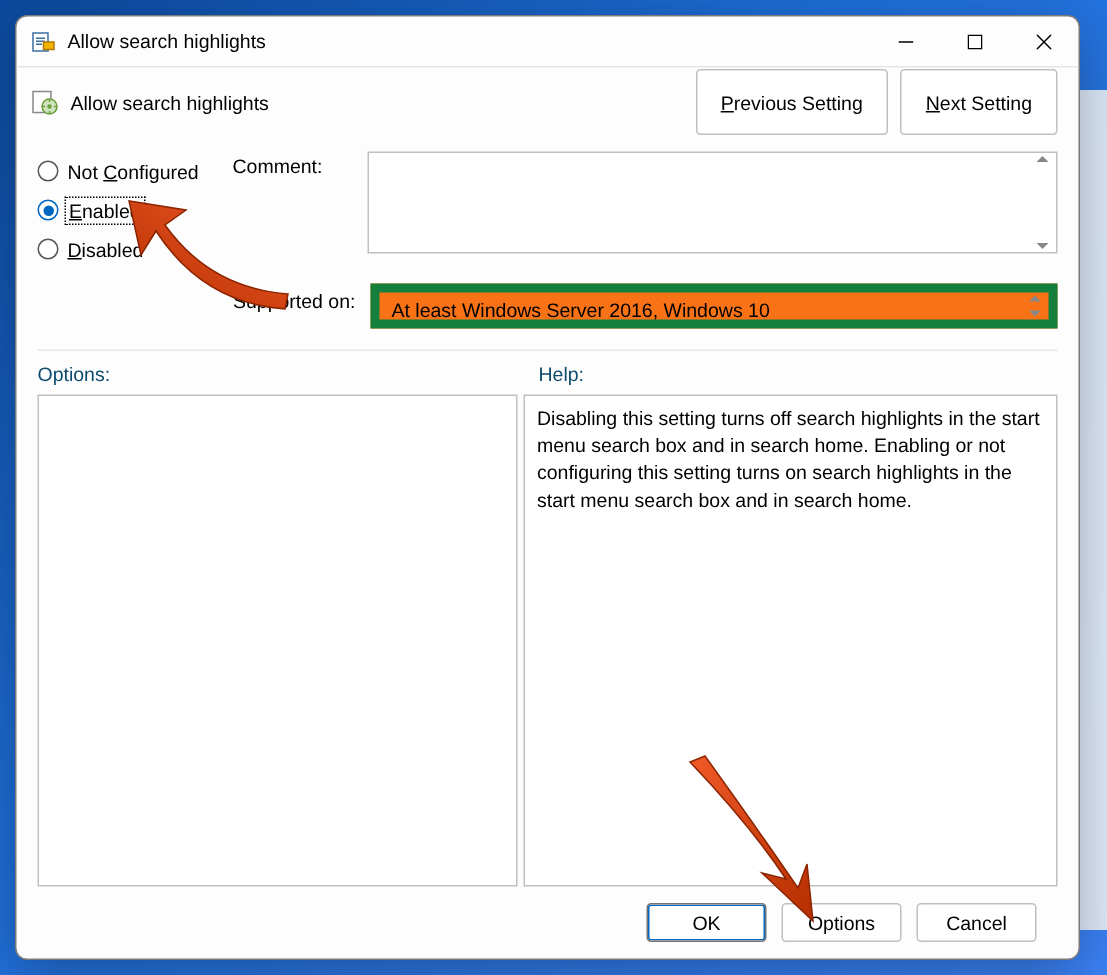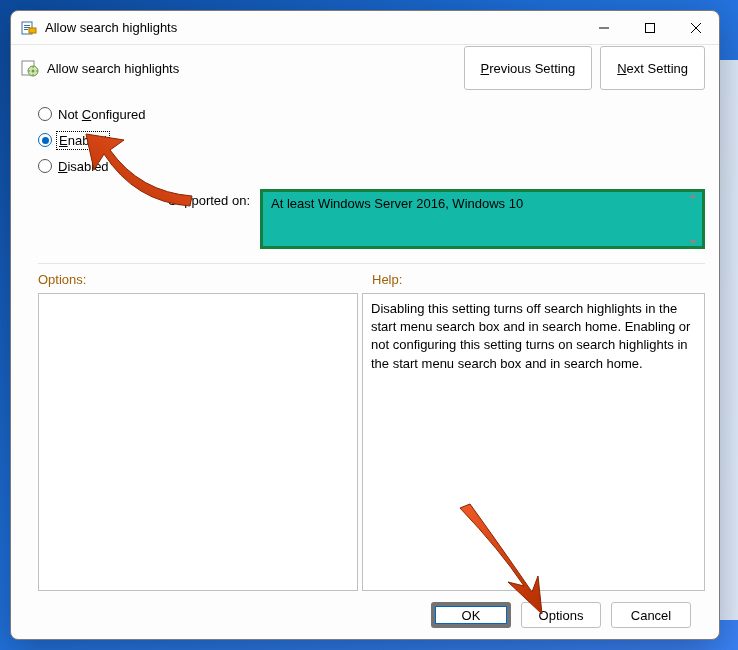--- a/index.html
+++ b/index.html
@@ -15,61 +15,61 @@
     .winbtn svg { stroke: #000; fill: none; stroke-width: 1; }
 
     
     .hdr { height: 46px; display: flex; align-items: center; padding: 0 14px 0 10px; gap: 8px; }
     .hdr .icon2 { width: 18px; height: 18px; }
     .hdr .label { flex: 1; color: #000; font-size: 13px; }
     .navbtn { height: 44px; padding: 0 16px; background: #fff; border: 1px solid #bfbfbf; border-radius: 3px; color: #000; }
     .navbtn u { text-decoration: underline; }
 
     
-    .body { padding: 10px 14px 0 14px; flex: 1; display: flex; flex-direction: column; margin-left: 13px; }
+    .body { padding: 10px 14px 0 14px; flex: 1; display: flex; flex-direction: column; }
 
     .row1 { display: flex; }
     .radios { width: 130px; padding-top: 0; }
     .radio { display: flex; align-items: center; height: 26px; gap: 6px; color: #000; position: relative; }
     .radio .circle { width: 14px; height: 14px; border: 1px solid #555; border-radius: 50%; display: inline-flex; align-items: center; justify-content: center; background: #fff; }
     .radio.selected .circle { border-color: #0067c0; }
     .radio.selected .circle::after { content: ""; width: 7px; height: 7px; background: #0067c0; border-radius: 50%; }
     .radio .rlabel { position: relative; }
     .radio.selected .rlabel { outline: 1px dotted #000; outline-offset: 1px; padding: 0 1px; }
     .radio .rlabel u { text-decoration: underline; }
 
     .comment-area { flex: 1; display: flex; gap: 10px; }
     .clabel { width: 80px; color: #000; padding-top: 2px; }
     .comment-box { flex: 1; height: 68px; border: 1px solid #c0c0c0; background: #fff; position: relative; }
 
     .row-support { display: flex; margin-top: 10px; }
     .slabel { width: 92px; margin-left: 130px; color: #000; text-align: right; padding-right: 10px; padding-top: 4px; }
-    .support-box { flex: 1; height: 60px; border: 3px solid #15803d; background: #14b8a6; padding: 4px 8px; color: #000; position: relative; }
+    .support-box { flex: 1; height: 30px; border: 6px solid #15803d; background: #f97316; padding: 4px 8px; color: #000; position: relative; }
 
     .scroll-stub { position: absolute; right: 2px; width: 14px; display: flex; flex-direction: column; justify-content: space-between; }
     .scroll-stub.small { top: 2px; bottom: 2px; }
     .scroll-stub .tri { width: 0; height: 0; border-left: 4px solid transparent; border-right: 4px solid transparent; margin-left: 3px; }
     .scroll-stub .tri.up { border-bottom: 4px solid #888; }
     .scroll-stub .tri.down { border-top: 4px solid #888; }
 
     .sep2 { height: 1px; background: #e5e5e5; margin: 14px 0 8px; }
 
     .row-labels { display: flex; gap: 14px; }
-    .row-labels .col { color: #a16207; }
+    .row-labels .col { color: #0c4a6e; }
     .row-labels .col.options { width: 320px; }
     .row-labels .col.help { flex: 1; }
 
     .row-boxes { display: flex; gap: 4px; margin-top: 6px; flex: 1; min-height: 0; }
     .options-box { width: 320px; border: 1px solid #c0c0c0; background: #fff; }
     .help-box { flex: 1; border: 1px solid #c0c0c0; background: #fff; padding: 6px 8px; color: #000; line-height: 1.4; }
 
     
     .footer { height: 48px; display: flex; align-items: center; justify-content: flex-end; gap: 10px; padding: 0 14px; }
     .fbtn { width: 80px; height: 26px; background: #fff; border: 1px solid #bfbfbf; border-radius: 3px; color: #000; }
-    .fbtn.primary { border: 4px solid #737373; box-shadow: inset 0 0 0 1px #0067c0; }
+    .fbtn.primary { border: 1px solid #737373; box-shadow: inset 0 0 0 1px #0067c0; }
 
     
     .arrow { position: absolute; pointer-events: none; }
     .arrow svg { overflow: visible; }
   </style>
 </head>
 <body>
 
 <div class="backdrop-stripe"></div>
 
@@ -128,20 +128,29 @@
         <div class="radio selected">
           <span class="circle"></span>
           <span class="rlabel"><u>E</u>nabled</span>
         </div>
         <div class="radio">
           <span class="circle"></span>
           <span class="rlabel"><u>D</u>isabled</span>
         </div>
       </div>
 
+      <div class="comment-area">
+        <div class="clabel">Comment:</div>
+        <div class="comment-box">
+          <div class="scroll-stub small">
+            <div class="tri up"></div>
+            <div class="tri down"></div>
+          </div>
+        </div>
+      </div>
     </div>
 
     <div class="row-support">
       <div class="slabel">Supported on:</div>
       <div class="support-box">
         <span>At least Windows Server 2016, Windows 10</span>
         <div class="scroll-stub small">
           <div class="tri up"></div>
           <div class="tri down"></div>
         </div>

